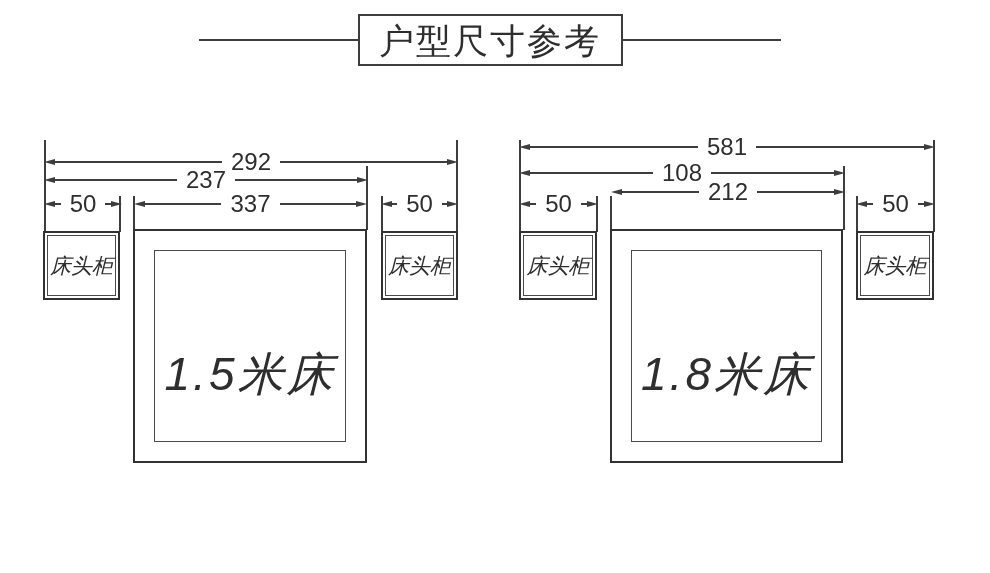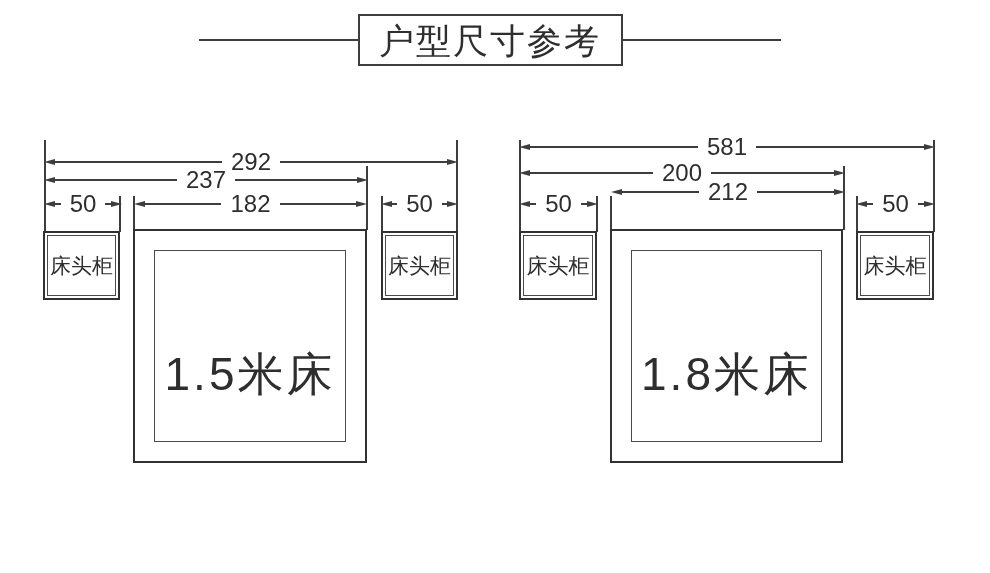--- a/index.html
+++ b/index.html
@@ -45,21 +45,21 @@
     padding:0 9px;font-size:24px;line-height:1;color:var(--text);
     white-space:nowrap;
   }
   .ah{width:0;height:0;flex:none;}
   .ah-l{border-top:3px solid transparent;border-bottom:3px solid transparent;border-right:11px solid var(--line);}
   .ah-r{border-top:3px solid transparent;border-bottom:3px solid transparent;border-left:11px solid var(--line);}
   
   .ext{position:absolute;width:1.6px;background:var(--line);}
   
   .box{
-    position:absolute;border:2.5px solid #323232;background:var(--background);
+    position:absolute;border:2.5px solid #323232;background:var(--background);font-style:italic;
   }
   .box .inner{
     width:100%;height:100%;border:1.5px solid #4a4a4a;
     display:flex;align-items:center;justify-content:center;
   }
   .ns{padding:2px;}
   .ns .inner span{font-size:21px;color:var(--text);white-space:nowrap;}
   .bed{padding:19px;}
   .bed .inner{padding-top:58px;}
   .bed .inner span{font-size:46px;letter-spacing:3px;color:var(--text);white-space:nowrap;}
@@ -103,21 +103,21 @@
     <div class="dim" style="left:44px;top:189px;width:78px">
       <i class="ah ah-l"></i>
       <span class="seg"></span>
       <span class="lbl">50</span>
       <span class="seg"></span>
       <i class="ah ah-r"></i>
     </div>
     <div class="dim" style="left:134px;top:189px;width:233px">
       <i class="ah ah-l"></i>
       <span class="seg"></span>
-      <span class="lbl">182</span>
+      <span class="lbl">337</span>
       <span class="seg"></span>
       <i class="ah ah-r"></i>
     </div>
     <div class="dim" style="left:381px;top:189px;width:77px">
       <i class="ah ah-l"></i>
       <span class="seg"></span>
       <span class="lbl">50</span>
       <span class="seg"></span>
       <i class="ah ah-r"></i>
     </div>
@@ -151,21 +151,21 @@
     <div class="dim" style="left:519px;top:132px;width:416px">
       <i class="ah ah-l"></i>
       <span class="seg"></span>
       <span class="lbl">581</span>
       <span class="seg"></span>
       <i class="ah ah-r"></i>
     </div>
     <div class="dim" style="left:519px;top:158px;width:326px">
       <i class="ah ah-l"></i>
       <span class="seg"></span>
-      <span class="lbl">200</span>
+      <span class="lbl">108</span>
       <span class="seg"></span>
       <i class="ah ah-r"></i>
     </div>
     <div class="dim" style="left:519px;top:189px;width:79px">
       <i class="ah ah-l"></i>
       <span class="seg"></span>
       <span class="lbl">50</span>
       <span class="seg"></span>
       <i class="ah ah-r"></i>
     </div>

